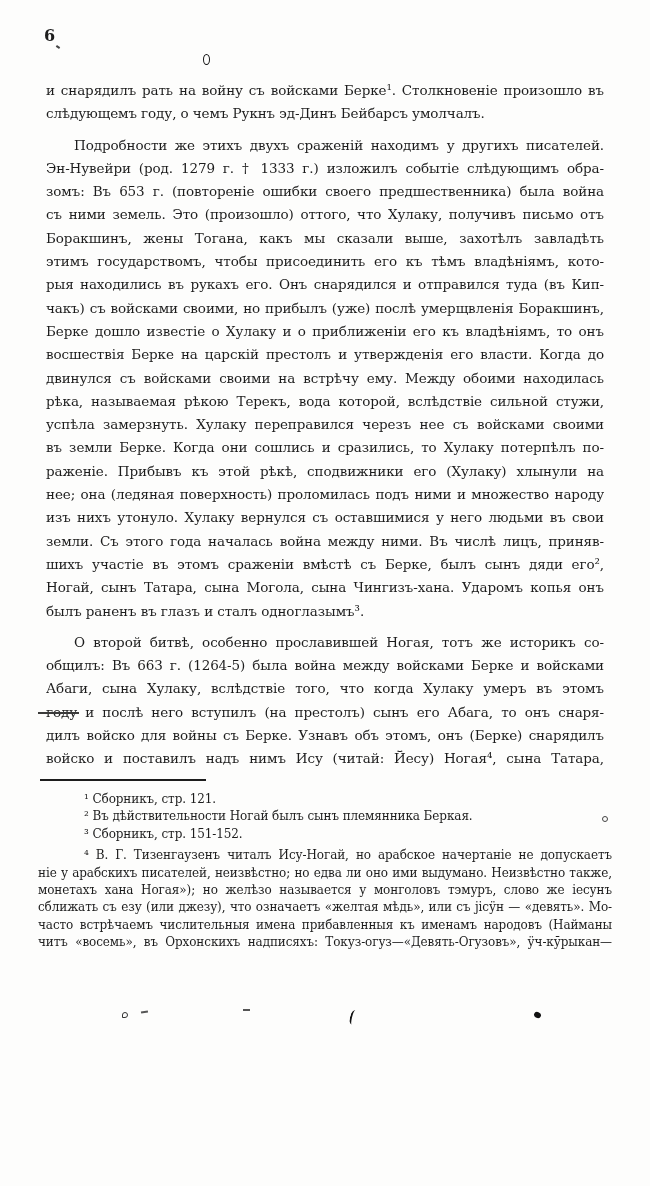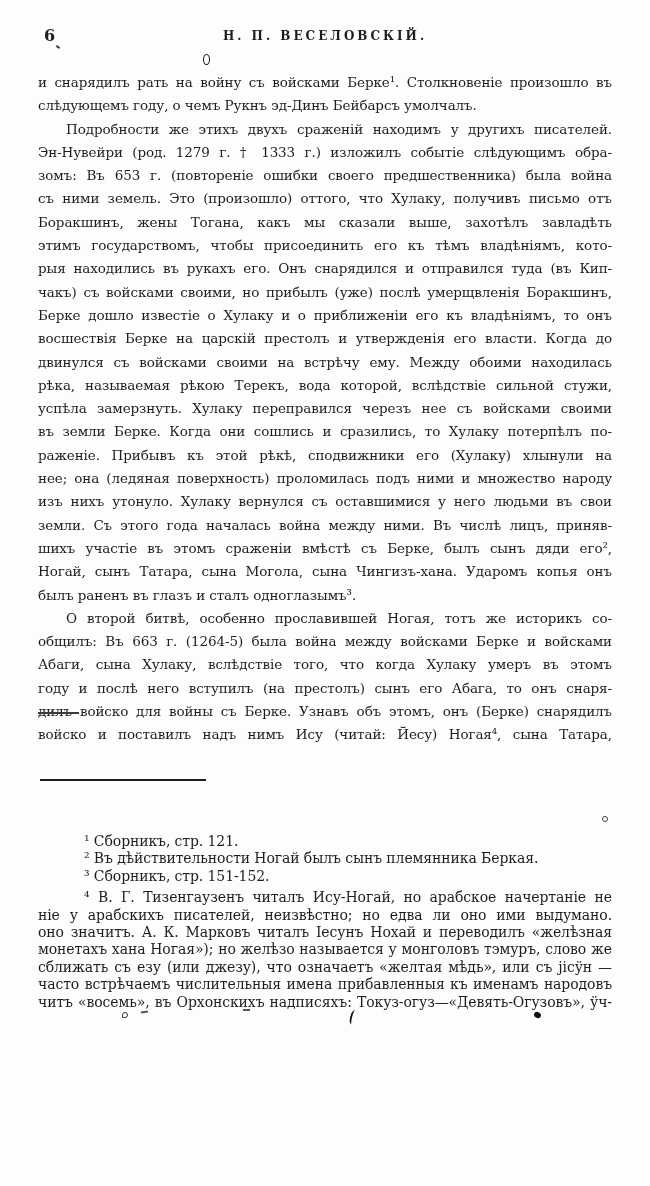--- a/index.html
+++ b/index.html
@@ -42,45 +42,45 @@
   
   .body-text {
     position: absolute;
     top: 71px;
     left: 38px;
     width: 574px;
     font-size: 13.5px;
     line-height: 23.3px;
     letter-spacing: -0.1px;
   }
-  .body-text .para { margin: 0; }
+  .body-text .para { margin: 8px; }
   .tline {
     text-align: justify;
     text-align-last: justify;
     white-space: normal;
     overflow: hidden;
     height: 23.3px;
   }
   .tline.lastline { text-align-last: left; }
   .body-text .tline.indent { text-indent: 28px; }
   
   .footnote-rule {
     position: absolute;
     top: 779px;
     left: 40px;
     width: 166px;
     height: 2px;
     background: #1d1d1d;
   }
   .footnotes {
     position: absolute;
-    top: 833px;
+    top: 791px;
     left: 38px;
     width: 574px;
-    font-size: 14px;
+    font-size: 12px;
     line-height: 17.4px;
     letter-spacing: -0.1px;
   }
   .footnotes .tline { height: 17.4px; }
   .footnotes .tline.indent { text-indent: 46px; }
   .footnotes .fnote { margin: 0; }
   .footnotes .fnote.fn-long { margin-top: 4px; }
   
   .speck { position: absolute; }
   .speck-zero {
@@ -109,21 +109,20 @@
   .pencil-underline { left: 38px; top: 712px; width: 41px; height: 1.6px; background: #3a3a3a; }
   .comma-mark { left: 56px; top: 46px; width: 4px; height: 2px; background: #444; transform: rotate(35deg); }
 </style>
 </head>
 <body>
 
 <div id="page">
 
   <div class="header">
     <span class="page-number">6</span>
-    <div class="running-title">Н. П. ВЕСЕЛОВСКІЙ.</div>
   </div>
 
   <div class="body-text">
     <div class="para">
         <div class="tline">и снарядилъ рать на войну съ войсками Берке¹. Столкновеніе произошло въ</div>
         <div class="tline lastline">слѣдующемъ году, о чемъ Рукнъ эд-Динъ Бейбарсъ умолчалъ.</div>
       </div>
     <div class="para">
         <div class="tline indent">Подробности же этихъ двухъ сраженій находимъ у другихъ писателей.</div>
         <div class="tline">Эн-Нувейри (род. 1279 г. † 1333 г.) изложилъ событіе слѣдующимъ обра-</div>
@@ -165,21 +164,20 @@
       </div>
     <div class="fnote">
         <div class="tline indent lastline">² Въ дѣйствительности Ногай былъ сынъ племянника Беркая.</div>
       </div>
     <div class="fnote">
         <div class="tline indent lastline">³ Сборникъ, стр. 151-152.</div>
       </div>
     <div class="fnote fn-long">
         <div class="tline indent">⁴ В. Г. Тизенгаузенъ читалъ Ису-Ногай, но арабское начертаніе не допускаетъ</div>
         <div class="tline">ніе у арабскихъ писателей, неизвѣстно; но едва ли оно ими выдумано. Неизвѣстно также, что</div>
-        <div class="tline">оно значитъ. А. К. Марковъ читалъ Іесунъ Нохай и переводилъ «желѣзная собака» («О</div>
         <div class="tline">монетахъ хана Ногая»); но желѣзо называется у монголовъ тэмуръ, слово же іесунъ можно</div>
         <div class="tline">сближать съ езу (или джезу), что означаетъ «желтая мѣдь», или съ jicӱн — «девять». Мо-</div>
         <div class="tline">часто встрѣчаемъ числительныя имена прибавленныя къ именамъ народовъ (Найманы зна-</div>
         <div class="tline">читъ «восемь», въ Орхонскихъ надписяхъ: Токуз-огуз—«Девять-Огузовъ», ӱч-кӯрыкан—</div>
       </div>
   </div>
 
   <div class="speck speck-zero"></div>
   <div class="speck comma-mark"></div>
   <div class="speck pencil-underline"></div>

